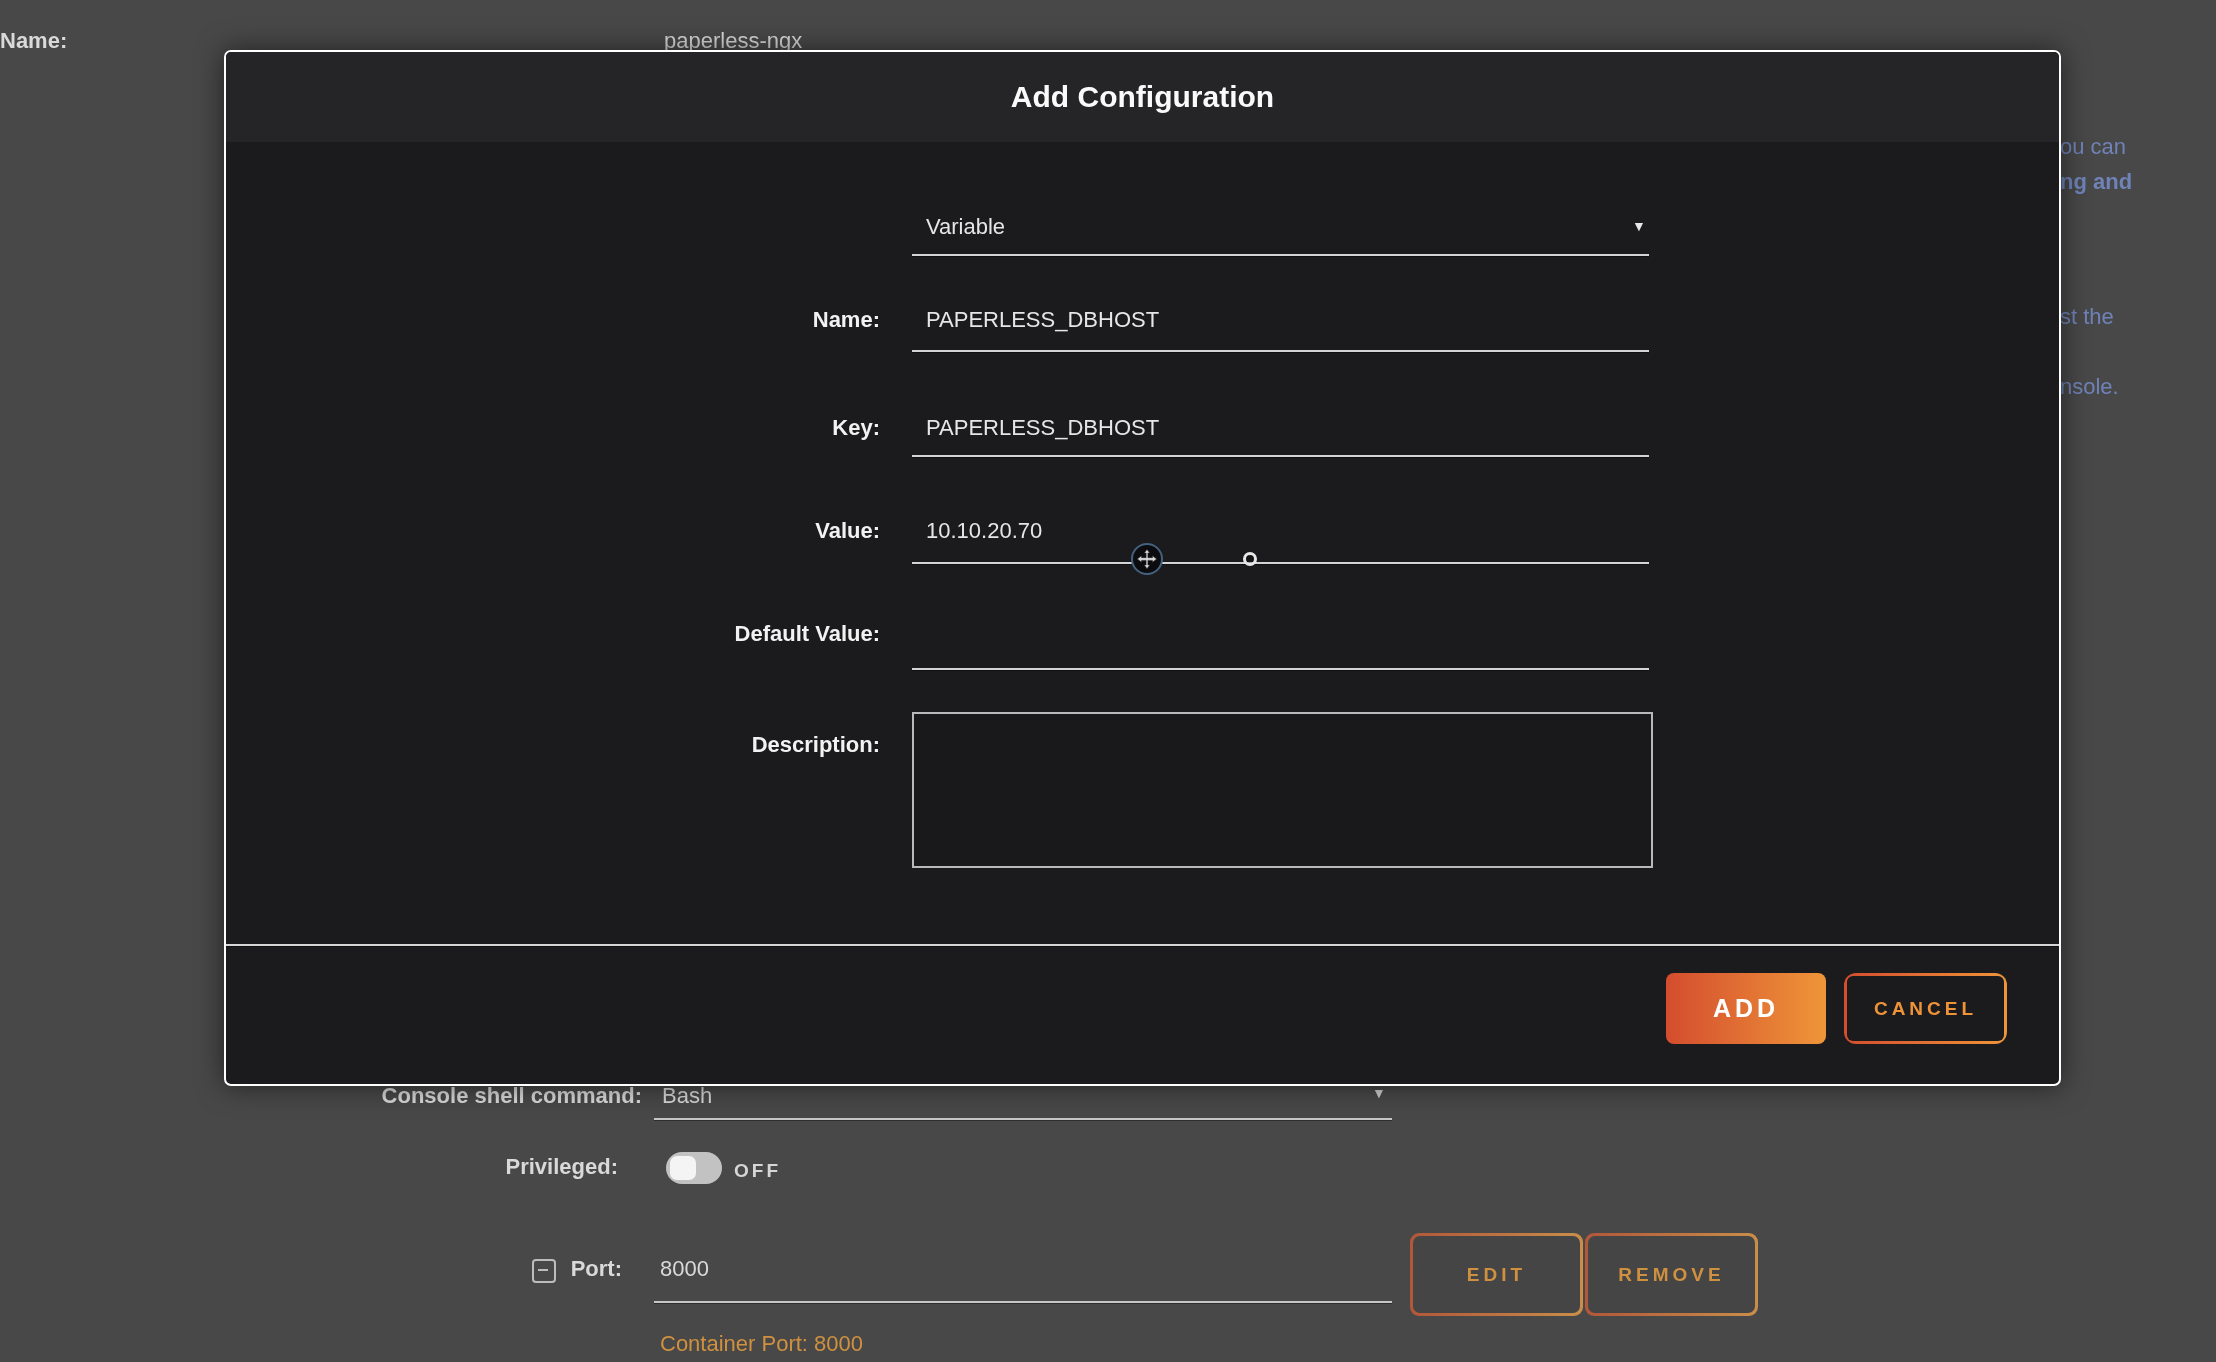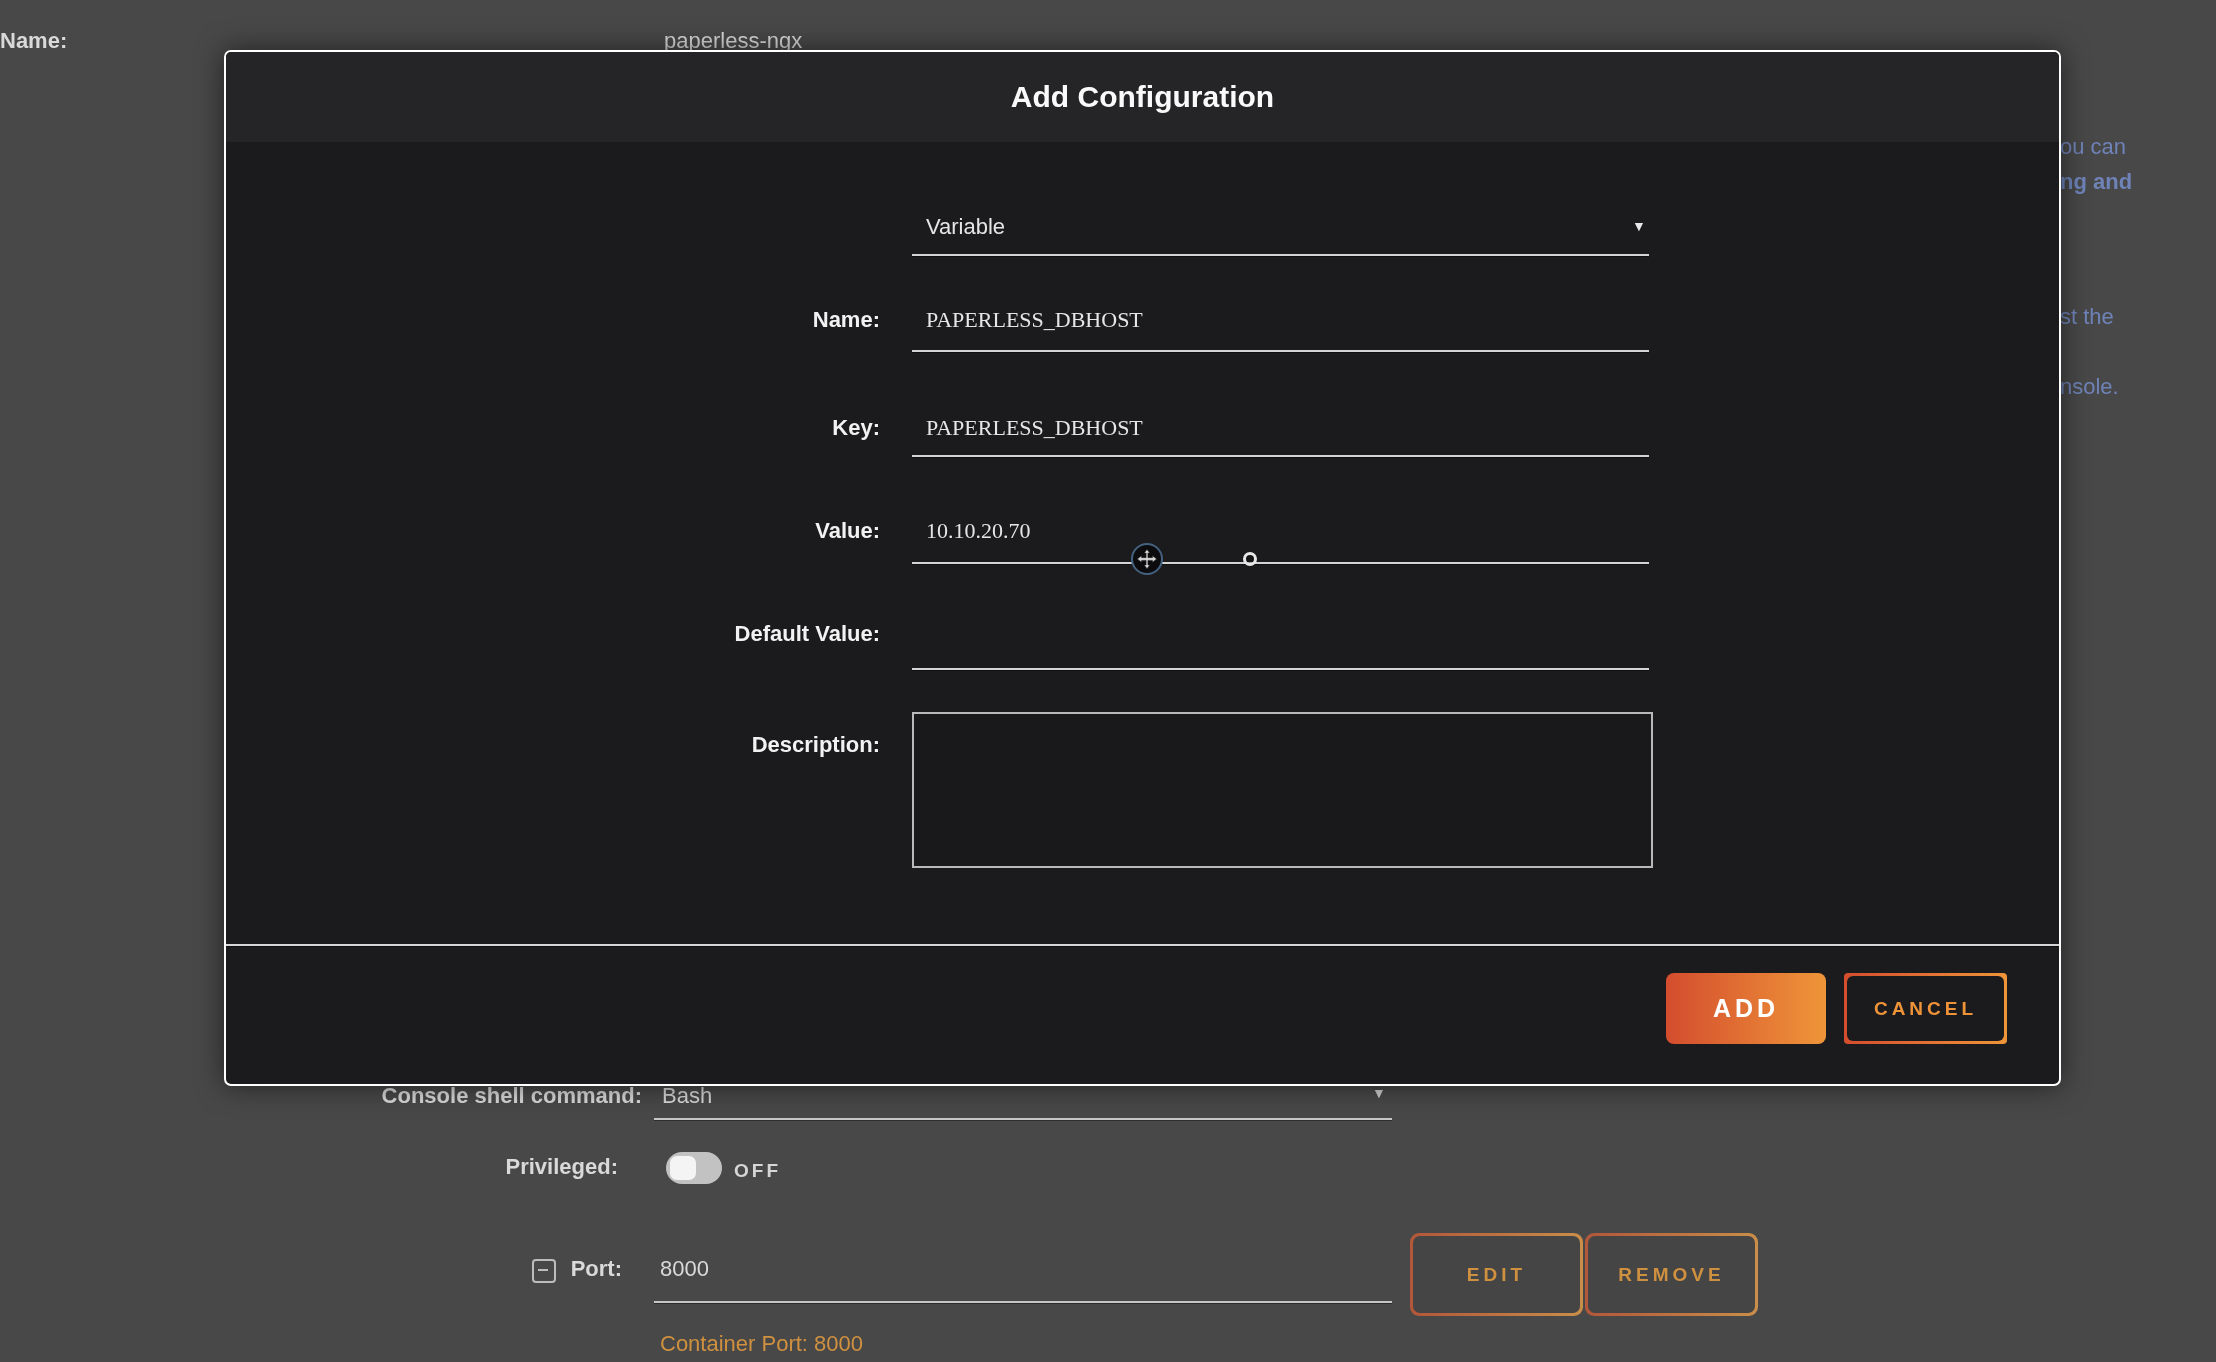--- a/index.html
+++ b/index.html
@@ -42,35 +42,35 @@
   .modal-header { position:absolute; left:0; top:0; right:0; height:90px; background:#252527;
                   border-radius:5px 5px 0 0; }
   .modal-title { width:100%; text-align:center; line-height:90px; font-size:30px; font-weight:bold;
                  color:#fafafa; }
   .flabel { position:absolute; left:0; width:654px; text-align:right; font-size:22px;
             font-weight:bold; color:#f2f2f2; white-space:nowrap; }
   .fvalue { position:absolute; left:700px; width:700px; font-size:22px; color:#e6e6e6;
             white-space:nowrap; }
   .finput { position:absolute; left:700px; width:700px; font-size:22px; color:#e6e6e6;
             background:transparent; border:none; outline:none; padding:0;
-            font-family:Liberation Serif, serif; }
+            font-family:Liberation Sans, sans-serif; }
   .uline  { position:absolute; left:686px; width:737px; height:2px; background:#d4d4d4;
             box-shadow:0 1px 0 rgba(0,0,0,.4); }
   .mcaret { position:absolute; left:1406px; font-size:14px; color:#e8e8e8; }
   .desc-box { position:absolute; left:686px; top:660px; width:733px; height:148px;
               background:#19191b; border:2px solid #b9b9b9; resize:none; outline:none;
               font-family:"Liberation Sans", sans-serif; font-size:22px; color:#e6e6e6; }
   .footer-divider { position:absolute; left:0; right:0; top:892px; height:2px; background:#d6d6d6;
                     box-shadow:0 1px 0 rgba(0,0,0,.4); }
   .btn-add { position:absolute; left:1440px; top:921px; width:160px; height:71px;
              border-radius:8px; background:linear-gradient(90deg,#d44d2e,#ef9539);
              display:flex; align-items:center; justify-content:center; cursor:pointer;
              color:#ffffff; font-size:25px; font-weight:bold; letter-spacing:4px; }
   .btn-cancel { position:absolute; left:1618px; top:921px; width:163px; height:71px;
-                border-radius:4px; background:linear-gradient(90deg,#d44d2e,#ef9539); cursor:pointer; }
+                border-radius:12px; background:linear-gradient(90deg,#d44d2e,#ef9539); cursor:pointer; }
   .btn-cancel .inner { position:absolute; inset:3px; border-radius:6px; background:#1b1b1d;
                 display:flex; align-items:center; justify-content:center;
                 color:#ef9339; font-size:19px; font-weight:bold; letter-spacing:4px; }
 
   
   .move-cursor { position:absolute; left:1131px; top:543px; width:32px; height:32px;
                  border-radius:50%; background:#0c0c0e; border:2px solid #44617f;
                  box-sizing:border-box; z-index:30; display:flex; align-items:center; justify-content:center; }
   .ring-cursor { position:absolute; left:1243px; top:552px; width:14px; height:14px;
                  border-radius:50%; border:3px solid #e8e8e8; box-sizing:border-box;

